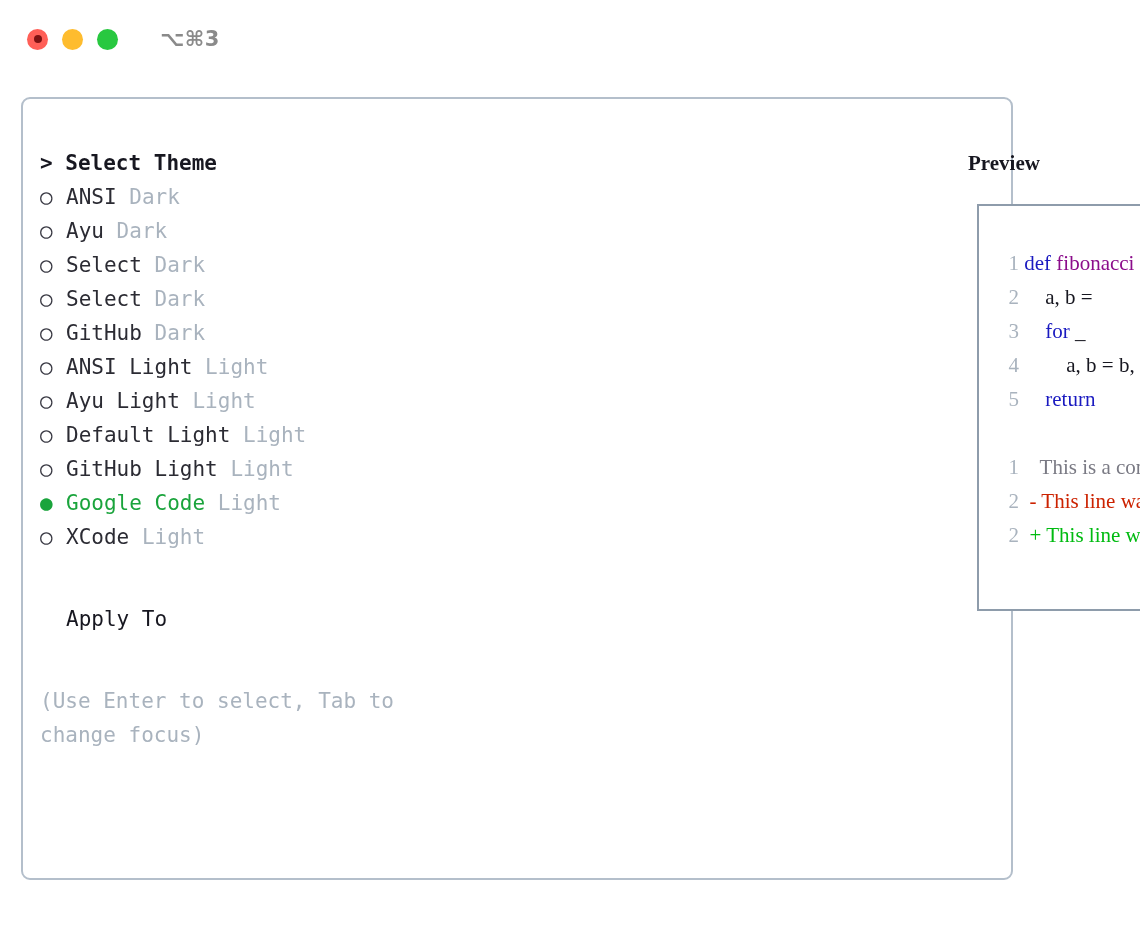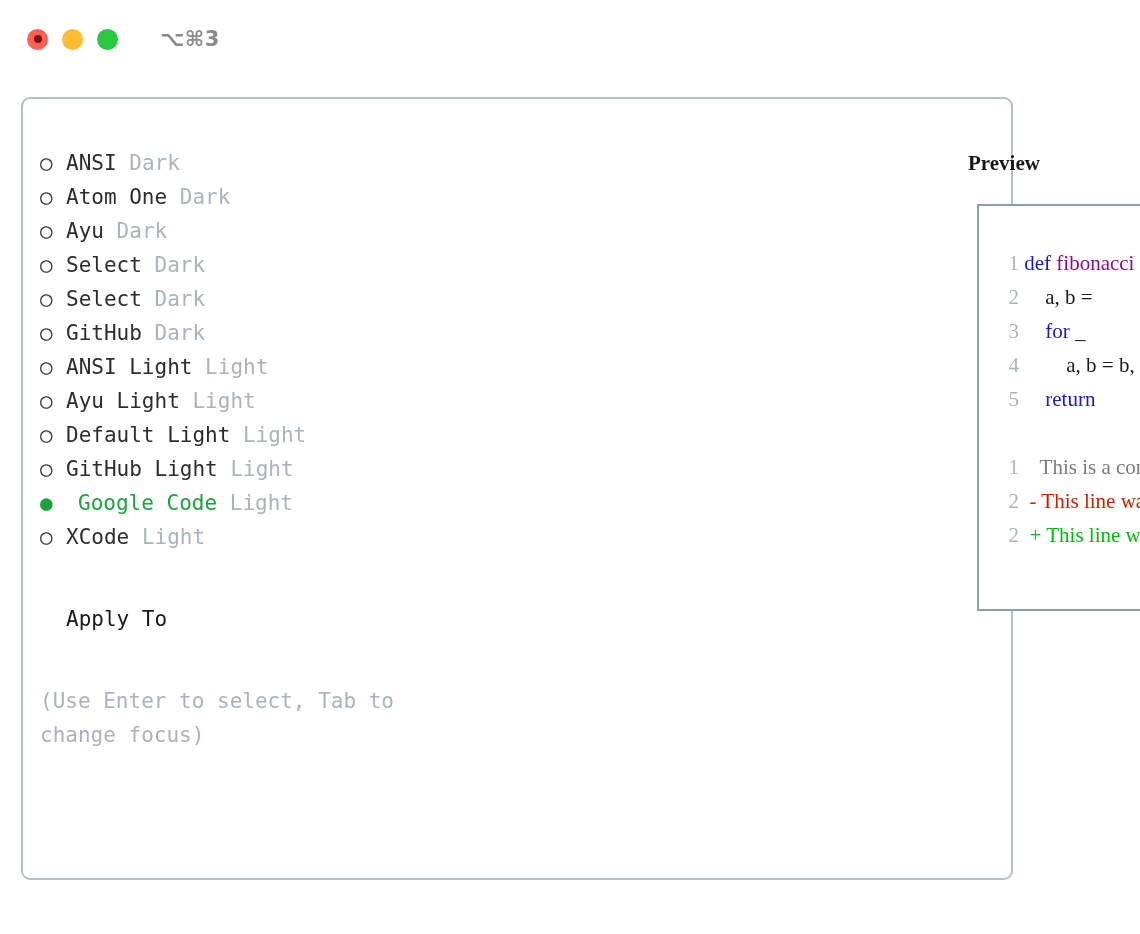--- a/index.html
+++ b/index.html
@@ -110,21 +110,21 @@
     white-space: pre;
     display: block;
   }
   .marker {
     display: inline-block;
     width: 26px;
     color: #3a3a44;
   }
   .marker.sel { color: #1aa43c; }
   .opt-name { color: #2b2b33; }
-  .opt-row.selected .opt-name { color: #1aa43c; margin-left: 12px; }
+  .opt-row.selected .opt-name { color: #1aa43c; }
   .opt-cat { color: #a9b3be; }
 
   .apply-head {
     font-size: 21px;
     color: #171720;
     line-height: 34px;
     white-space: pre;
     padding-left: 26px;
     margin-top: 16px;
   }
@@ -200,24 +200,24 @@
       <span class="tl tl-yellow"></span>
       <span class="tl tl-green"></span>
     </div>
     <div class="title-shortcut">⌥⌘3</div>
   </div>
 
   <div class="panel">
     <div class="panel-inner">
 
       <div class="left-col">
+        <div class="section-head bold">&gt; Select Theme</div>
 
         <div id="theme-list">
             <div class="opt-row"><span class="marker">○</span><span class="opt-name">ANSI</span><span> </span><span class="opt-cat">Dark</span></div>
-            <div class="opt-row"><span class="marker">○</span><span class="opt-name">Atom One</span><span> </span><span class="opt-cat">Dark</span></div>
             <div class="opt-row"><span class="marker">○</span><span class="opt-name">Ayu</span><span> </span><span class="opt-cat">Dark</span></div>
             <div class="opt-row"><span class="marker">○</span><span class="opt-name">Select</span><span> </span><span class="opt-cat">Dark</span></div>
             <div class="opt-row"><span class="marker">○</span><span class="opt-name">Select</span><span> </span><span class="opt-cat">Dark</span></div>
             <div class="opt-row"><span class="marker">○</span><span class="opt-name">GitHub</span><span> </span><span class="opt-cat">Dark</span></div>
             <div class="opt-row"><span class="marker">○</span><span class="opt-name">ANSI Light</span><span> </span><span class="opt-cat">Light</span></div>
             <div class="opt-row"><span class="marker">○</span><span class="opt-name">Ayu Light</span><span> </span><span class="opt-cat">Light</span></div>
             <div class="opt-row"><span class="marker">○</span><span class="opt-name">Default Light</span><span> </span><span class="opt-cat">Light</span></div>
             <div class="opt-row"><span class="marker">○</span><span class="opt-name">GitHub Light</span><span> </span><span class="opt-cat">Light</span></div>
             <div class="opt-row selected"><span class="marker sel">●</span><span class="opt-name">Google Code</span><span> </span><span class="opt-cat">Light</span></div>
             <div class="opt-row"><span class="marker">○</span><span class="opt-name">XCode</span><span> </span><span class="opt-cat">Light</span></div>

